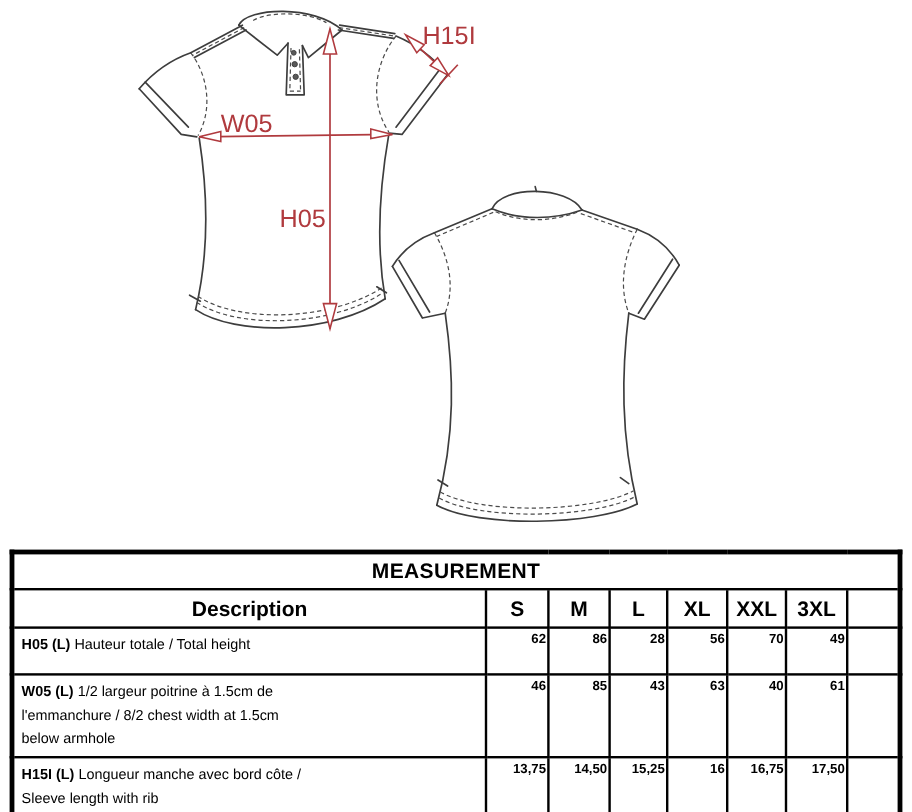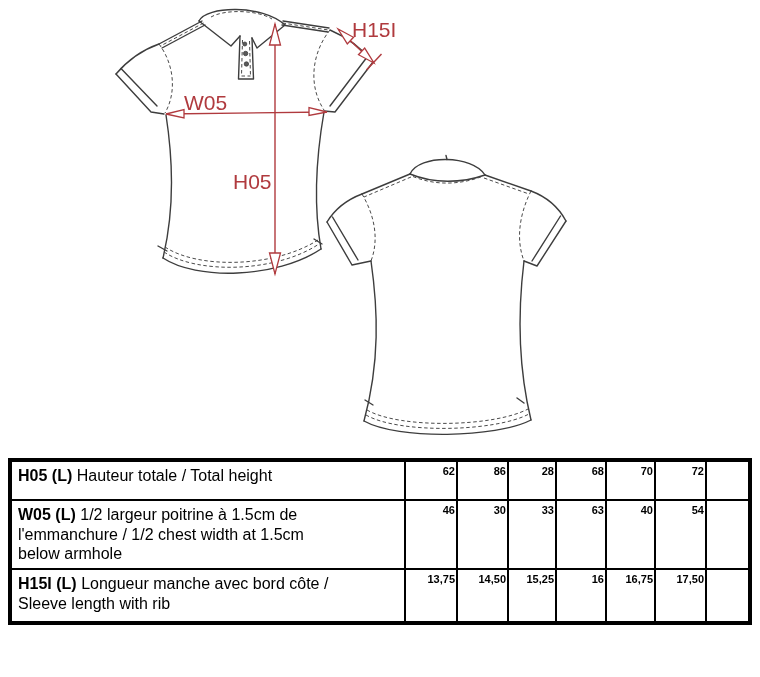--- a/index.html
+++ b/index.html
@@ -17,21 +17,21 @@
   .red-head{fill:#ffffff;stroke:#b03a3e;stroke-width:1.3;stroke-linejoin:miter;}
   .red-text{fill:#b03a3e;font-size:21px;font-family:"Liberation Sans",sans-serif;}
 
   
   .meas-table{position:absolute;top:458px;left:8px;width:744px;border-collapse:collapse;
               table-layout:fixed;border:4px solid #000;background:#fff;color:#000;}
   .meas-table th,.meas-table td{border:2px solid #000;overflow:hidden;}
   .t-title{height:26px;font-size:17.5px;font-weight:bold;text-align:center;vertical-align:middle;letter-spacing:0.3px;}
   .t-desc-h{height:28px;font-size:17.5px;font-weight:bold;text-align:center;vertical-align:middle;}
   .t-size-h{height:28px;font-size:17.5px;font-weight:bold;text-align:center;vertical-align:middle;}
-  .t-label{font-size:16px;line-height:19.5px;text-align:left;vertical-align:top;padding:4px 4px 2px 6px;font-weight:normal;}
+  .t-label{font-size:12px;line-height:19.5px;text-align:left;vertical-align:top;padding:4px 4px 2px 6px;font-weight:normal;}
   .t-label .code{font-weight:bold;}
   .t-num{font-size:11px;font-weight:bold;text-align:right;vertical-align:top;padding-top:3px;}
   .r-h05 td{height:31px;}
   .r-w05 td{height:61px;margin-top:33px;}
   .r-h15i td{height:45px;}
 </style>
 </head>
 <body>
 
 <div class="page">
@@ -133,48 +133,61 @@
       <col style="width:395px">
         <col style="width:52px">
         <col style="width:51px">
         <col style="width:48px">
       <col style="width:50px">
         <col style="width:49px">
         <col style="width:51px">
         <col style="width:44px">
     </colgroup>
     <tbody>
+      <tr>
+        <th class="t-title" colspan="8">MEASUREMENT</th>
+      </tr>
+      <tr>
+        <th class="t-desc-h">Description</th>
+        <th class="t-size-h">S</th>
+        <th class="t-size-h">M</th>
+        <th class="t-size-h">L</th>
+        <th class="t-size-h">XL</th>
+        <th class="t-size-h">XXL</th>
+        <th class="t-size-h">3XL</th>
+        <th class="t-size-h"></th>
+      </tr>
 
       <tr class="r-h05">
         <td class="t-label">
           <div><span class="code">H05 (L)</span>
             <span>Hauteur totale / Total height</span></div>
         </td>
         <td class="t-num">62</td>
         <td class="t-num">86</td>
         <td class="t-num">28</td>
-        <td class="t-num">68</td>
+        <td class="t-num">56</td>
         <td class="t-num">70</td>
-        <td class="t-num">72</td>
+        <td class="t-num">49</td>
         <td class="t-num"></td>
       </tr>
 
       <tr class="r-w05">
         <td class="t-label">
           <div><span class="code">W05 (L)</span>
             <span>1/2 largeur poitrine à 1.5cm de</span></div>
-          <div>l'emmanchure / 1/2 chest width at 1.5cm</div>
+          <div>l'emmanchure / 8/2 chest width at 1.5cm</div>
           <div>below armhole</div>
         </td>
         <td class="t-num">46</td>
-        <td class="t-num">30</td>
-        <td class="t-num">33</td>
+        <td class="t-num">85</td>
+        <td class="t-num">43</td>
         <td class="t-num">63</td>
         <td class="t-num">40</td>
-        <td class="t-num">54</td>
+        <td class="t-num">61</td>
         <td class="t-num"></td>
       </tr>
 
       <tr class="r-h15i">
         <td class="t-label">
           <div><span class="code">H15I (L)</span>
             <span>Longueur manche avec bord côte /</span></div>
           <div>Sleeve length with rib</div>
         </td>
         <td class="t-num">13,75</td>

